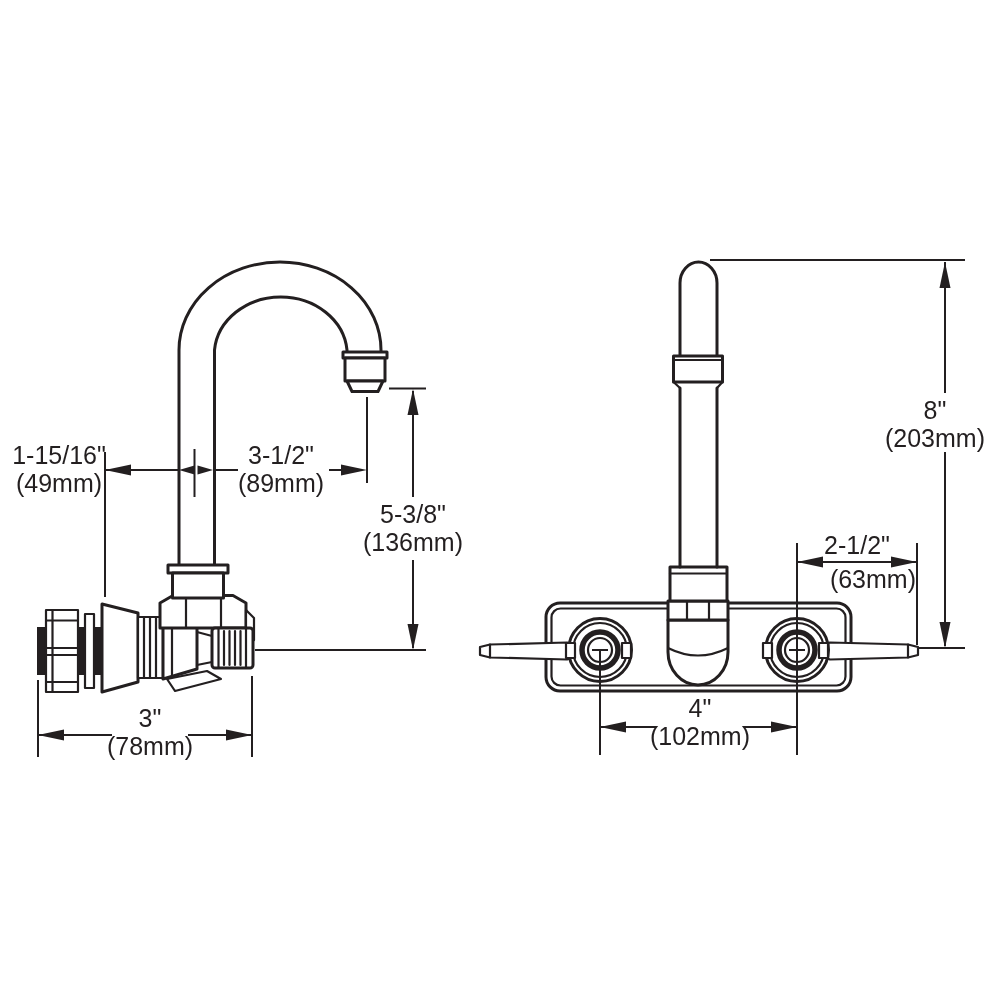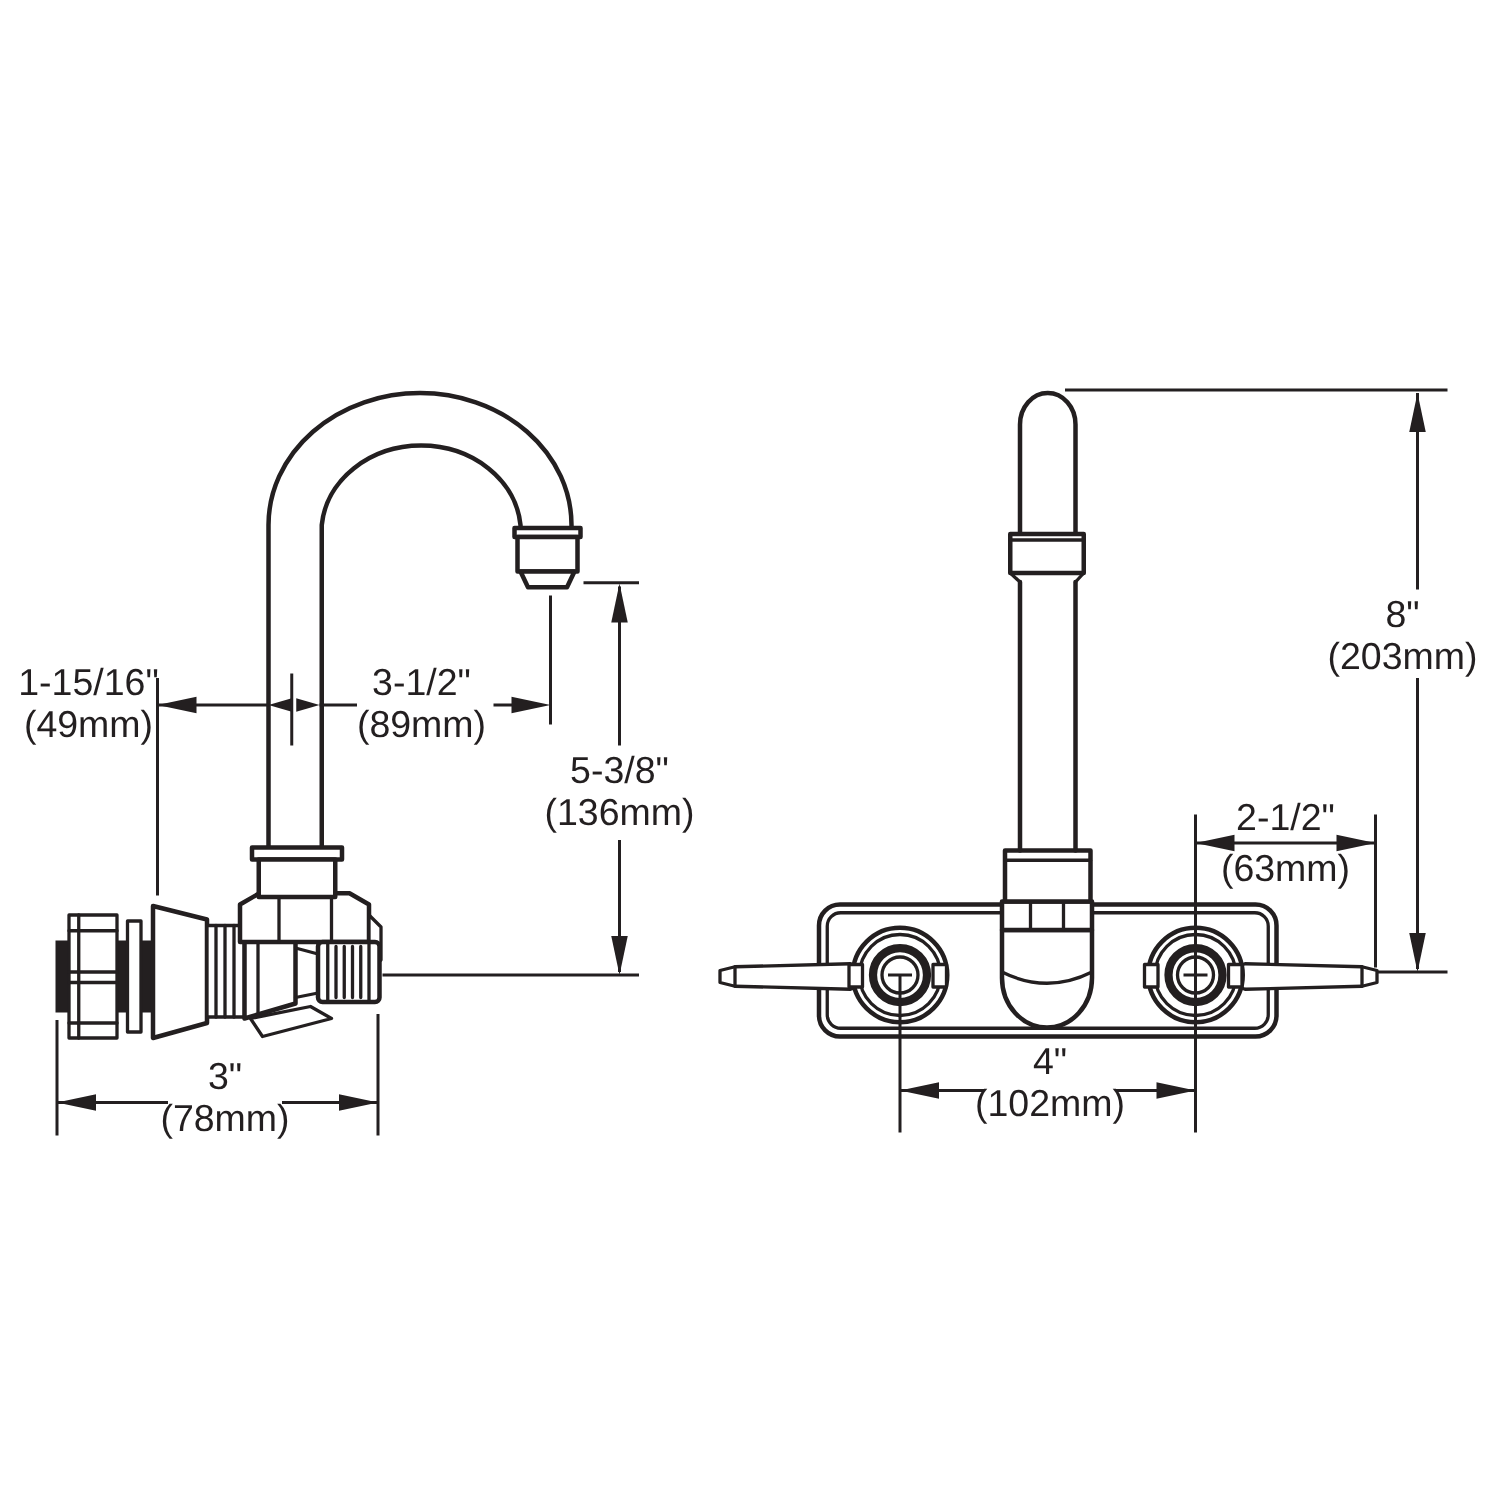--- a/index.html
+++ b/index.html
@@ -11,21 +11,21 @@
   .p2{stroke:#231f20;stroke-width:2.2;fill:none;stroke-linejoin:round;stroke-linecap:round;}
   .pw{fill:#ffffff;}
   .blk{fill:#231f20;stroke:none;}
   
   .d{stroke:#231f20;stroke-width:2;fill:none;stroke-linecap:butt;}
   .ar{fill:#231f20;stroke:none;}
   
   .lbl{position:absolute;color:#231f20;font-size:25px;line-height:28px;text-align:center;
        white-space:nowrap;}
   .lbl span{display:block;}
-  .lbl.gap span + span{margin-top:6px;}
+  .lbl.gap span + span{margin-top:6px;text-align:right;}
 </style>
 </head>
 <body>
 
 <div class="canvas">
 
 <svg width="1000" height="1000" viewBox="0 0 1000 1000">
 
   <g>
 

